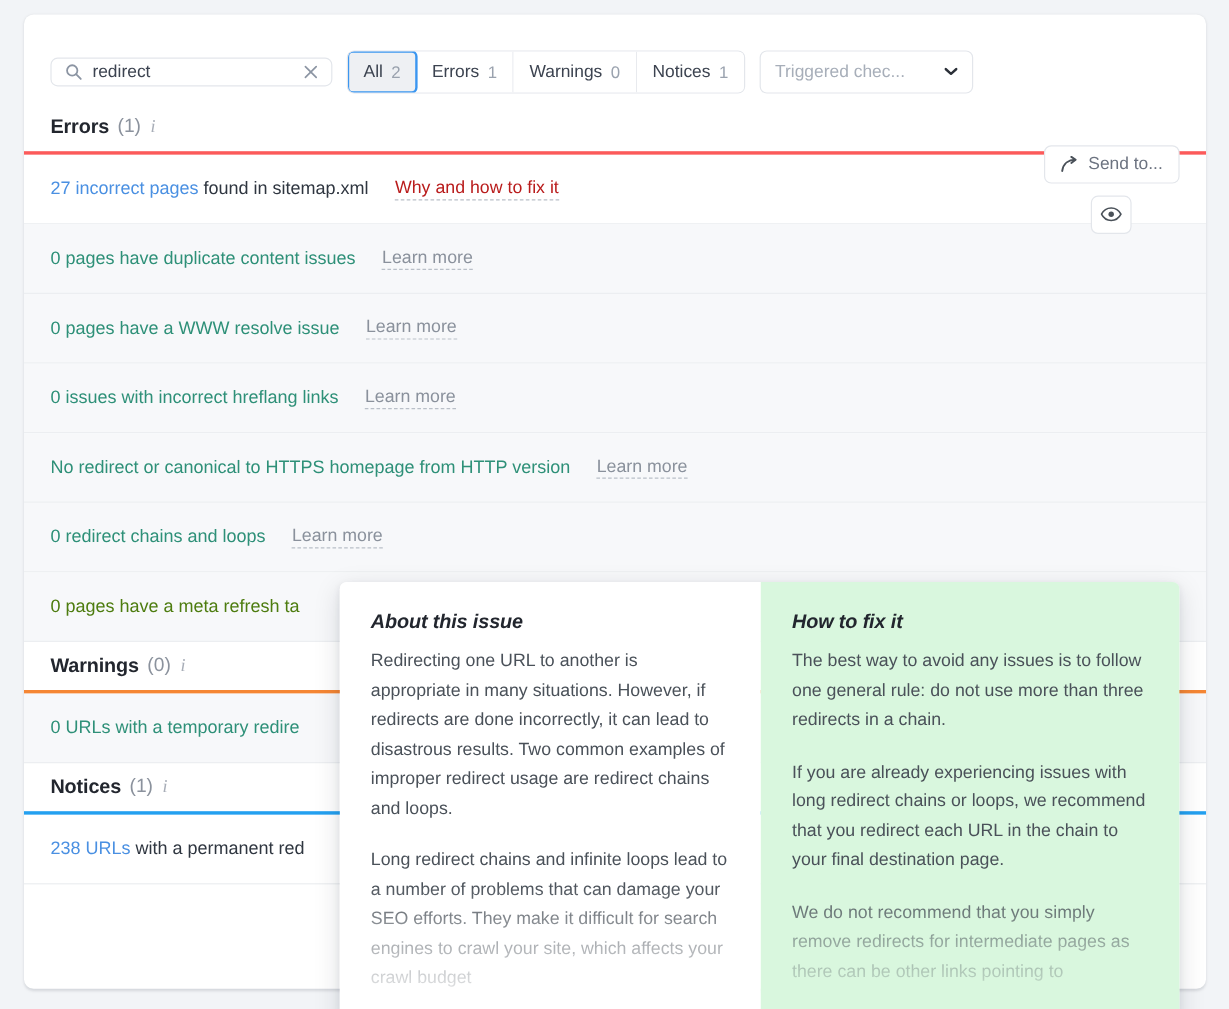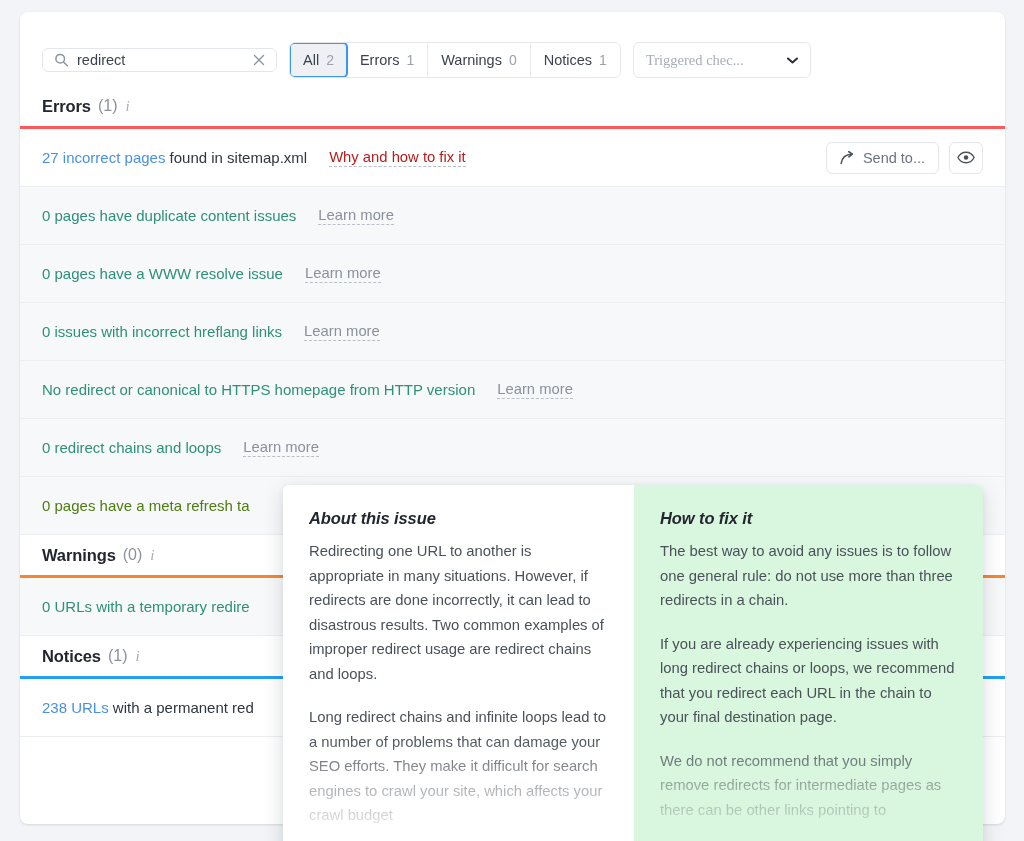--- a/index.html
+++ b/index.html
@@ -104,21 +104,20 @@
     display: flex; align-items: center; justify-content: space-between;
     height: 36px;
     border: 1px solid #e3e6eb;
     border-radius: 6px;
     background: #fff;
     font-size: 14.5px;
     color: #a7aeb9;
     cursor: pointer;
     padding: 0 12px;
     gap: 16px;
-    font-family: Liberation Serif, serif;
   }
   .dd.w1 { width: 178px; }
   .dd.w2 { width: 120px; }
   .caret { color: #2b3038; font-size: 11px; line-height: 1; }
 
   
   .sec-head {
     display: flex; align-items: center; gap: 7px;
     padding: 0 22px;
     height: 40px;
@@ -164,21 +163,21 @@
     margin-left: 22px;
     border-bottom: 1px dashed #b9bfc8;
     padding-bottom: 1px;
     cursor: pointer;
     white-space: nowrap;
   }
   .dotlink.strong { color: #b91c1c; }
 
   .row-actions {
     margin-left: auto;
-    display: flex; align-items: center; gap: 10px;
+    display: flex; align-items: center; gap: 10px; flex-direction: column;
   }
   .btn {
     display: flex; align-items: center; gap: 8px;
     height: 32px; padding: 0 13px;
     border: 1px solid #e3e6eb;
     border-radius: 6px;
     background: #fff;
     font-size: 14.5px;
     color: #6c7380;
     cursor: pointer;

